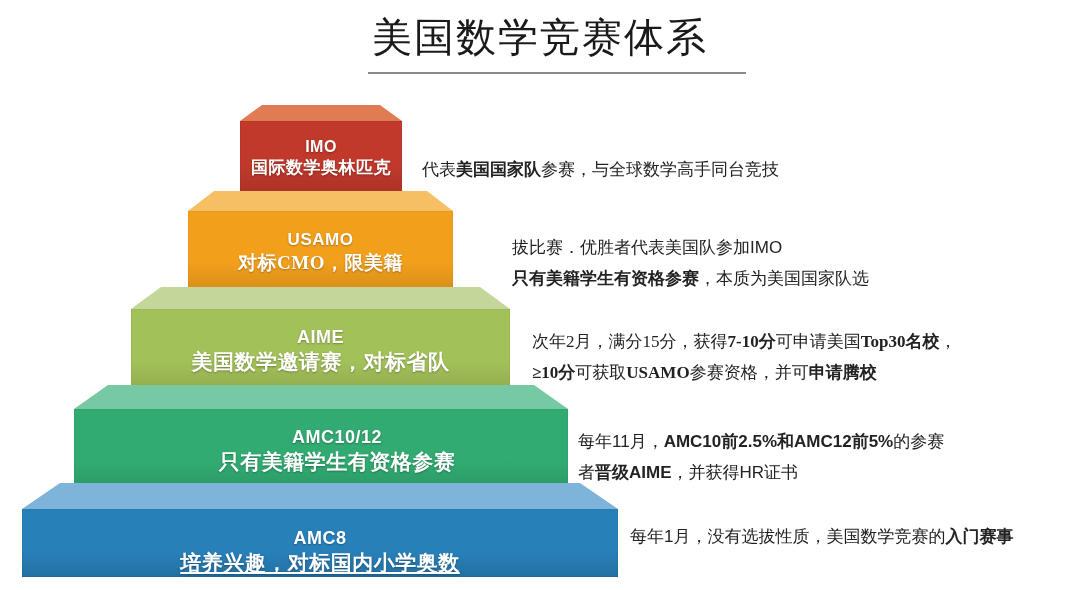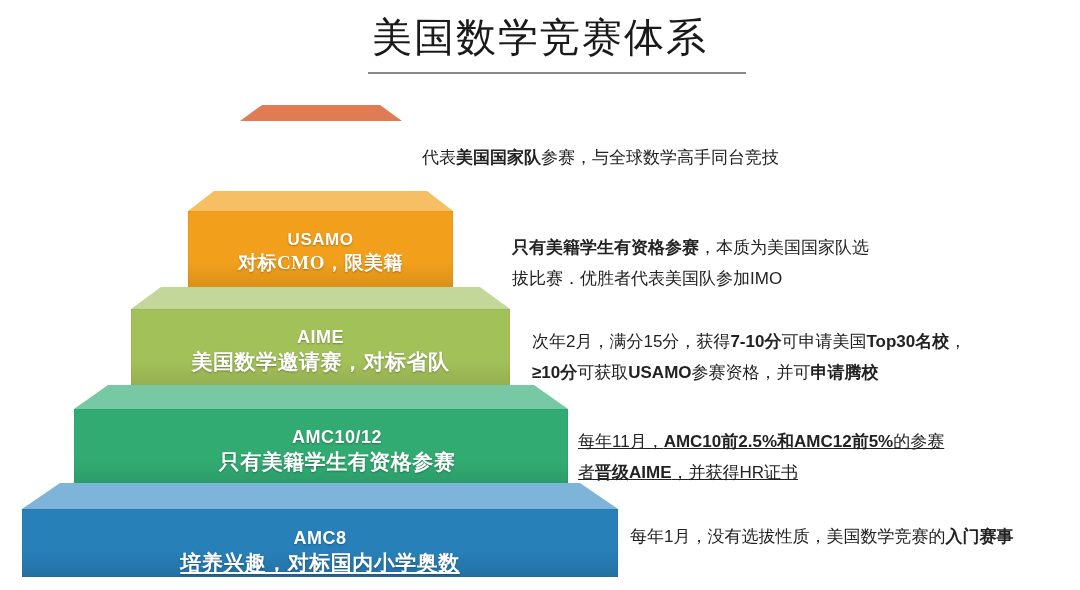--- a/index.html
+++ b/index.html
@@ -75,20 +75,24 @@
 <div id="stage">
 
   <div class="title-wrap">
     <div class="title">美国数学竞赛体系</div>
   </div>
   <div class="title-rule"></div>
 
   <div class="pyramid" id="pyramid">
       <div class="level" style="left: 240px; top: 105px; width: 162px; height: 90px;">
         <div class="face-top" style="height: 16px; background: rgb(224, 123, 83); clip-path: polygon(22px 0px, 140px 0px, 100% 100%, 0px 100%);"></div>
+        <div class="face-front" style="top: 16px; height: 74px; background: linear-gradient(rgb(192, 57, 43) 0%, rgb(192, 57, 43) 62%, rgba(0, 0, 0, 0.12) 100%), rgb(192, 57, 43); box-shadow: rgba(0, 0, 0, 0.04) 0px 0px 0px 1px inset;">
+          <div class="lv-label lv-code" style="font-size: 16px;">IMO</div>
+          <div class="lv-label lv-sub" style="font-size: 17px;">国际数学奥林匹克</div>
+        </div>
       </div>
       <div class="level" style="left: 188px; top: 191px; width: 265px; height: 102px;">
         <div class="face-top" style="height: 20px; background: rgb(246, 191, 99); clip-path: polygon(26px 0px, 239px 0px, 100% 100%, 0px 100%);"></div>
         <div class="face-front" style="top: 20px; height: 82px; background: linear-gradient(rgb(242, 160, 28) 0%, rgb(242, 160, 28) 62%, rgba(0, 0, 0, 0.12) 100%), rgb(242, 160, 28); box-shadow: rgba(0, 0, 0, 0.04) 0px 0px 0px 1px inset;">
           <div class="lv-label lv-code" style="font-size: 17px;">USAMO</div>
           <div class="lv-label lv-sub" style="font-size: 19px; font-family: Liberation Serif, serif;">对标CMO，限美籍</div>
         </div>
       </div>
       <div class="level" style="left: 131px; top: 287px; width: 379px; height: 106px;">
         <div class="face-top" style="height: 22px; background: rgb(195, 215, 155); clip-path: polygon(30px 0px, 349px 0px, 100% 100%, 0px 100%);"></div>
@@ -107,32 +111,32 @@
       <div class="level" style="left: 22px; top: 483px; width: 596px; height: 94px;">
         <div class="face-top" style="height: 26px; background: rgb(127, 180, 218); clip-path: polygon(38px 0px, 558px 0px, 100% 100%, 0px 100%);"></div>
         <div class="face-front" style="top: 26px; height: 68px; background: linear-gradient(rgb(40, 128, 185) 0%, rgb(40, 128, 185) 62%, rgba(0, 0, 0, 0.12) 100%), rgb(40, 128, 185); box-shadow: rgba(0, 0, 0, 0.04) 0px 0px 0px 1px inset; justify-content: flex-end;">
           <div class="lv-label lv-code" style="font-size: 18px;">AMC8</div>
           <div class="lv-label lv-sub" style="font-size: 21px; text-decoration: underline;">培养兴趣，对标国内小学奥数</div>
         </div>
       </div>
     </div>
 
   <div id="descriptions">
-      <div class="desc" style="left: 422px; top: 142px; font-family: Liberation Serif, serif;">
+      <div class="desc" style="left: 422px; top: 154px; font-family: Liberation Serif, serif;">
         <div><span>代表</span><b>美国国家队</b><span>参赛，与全球数学高手同台竞技</span></div>
       </div>
       <div class="desc" style="left: 512px; top: 232px;">
+        <div><span>拔比赛．优胜者代表美国队参加IMO</span></div>
         <div><b>只有美籍学生有资格参赛</b><span>，本质为美国国家队选</span></div>
-        <div><span>拔比赛．优胜者代表美国队参加IMO</span></div>
       </div>
-      <div class="desc" style="left: 532px; top: 326px;">
+      <div class="desc" style="left: 532px; top: 326px; font-family: Liberation Serif, serif;">
         <div><span>次年2月，满分15分，获得</span><b>7-10分</b><span>可申请美国</span><b>Top30名校</b><span>，</span></div>
         <div><b>≥10分</b><span>可获取</span><b>USAMO</b><span>参赛资格，并可</span><b>申请腾校</b></div>
       </div>
-      <div class="desc" style="left: 578px; top: 426px; text-decoration: underline;">
+      <div class="desc" style="left: 578px; top: 426px;">
         <div><span>每年11月，</span><b>AMC10前2.5%和AMC12前5%</b><span>的参赛</span></div>
         <div><span>者</span><b>晋级AIME</b><span>，并获得HR证书</span></div>
       </div>
       <div class="desc" style="left: 630px; top: 521px;">
         <div><span>每年1月，没有选拔性质，美国数学竞赛的</span><b>入门赛事</b></div>
       </div>
     </div>
 
 </div>
 

